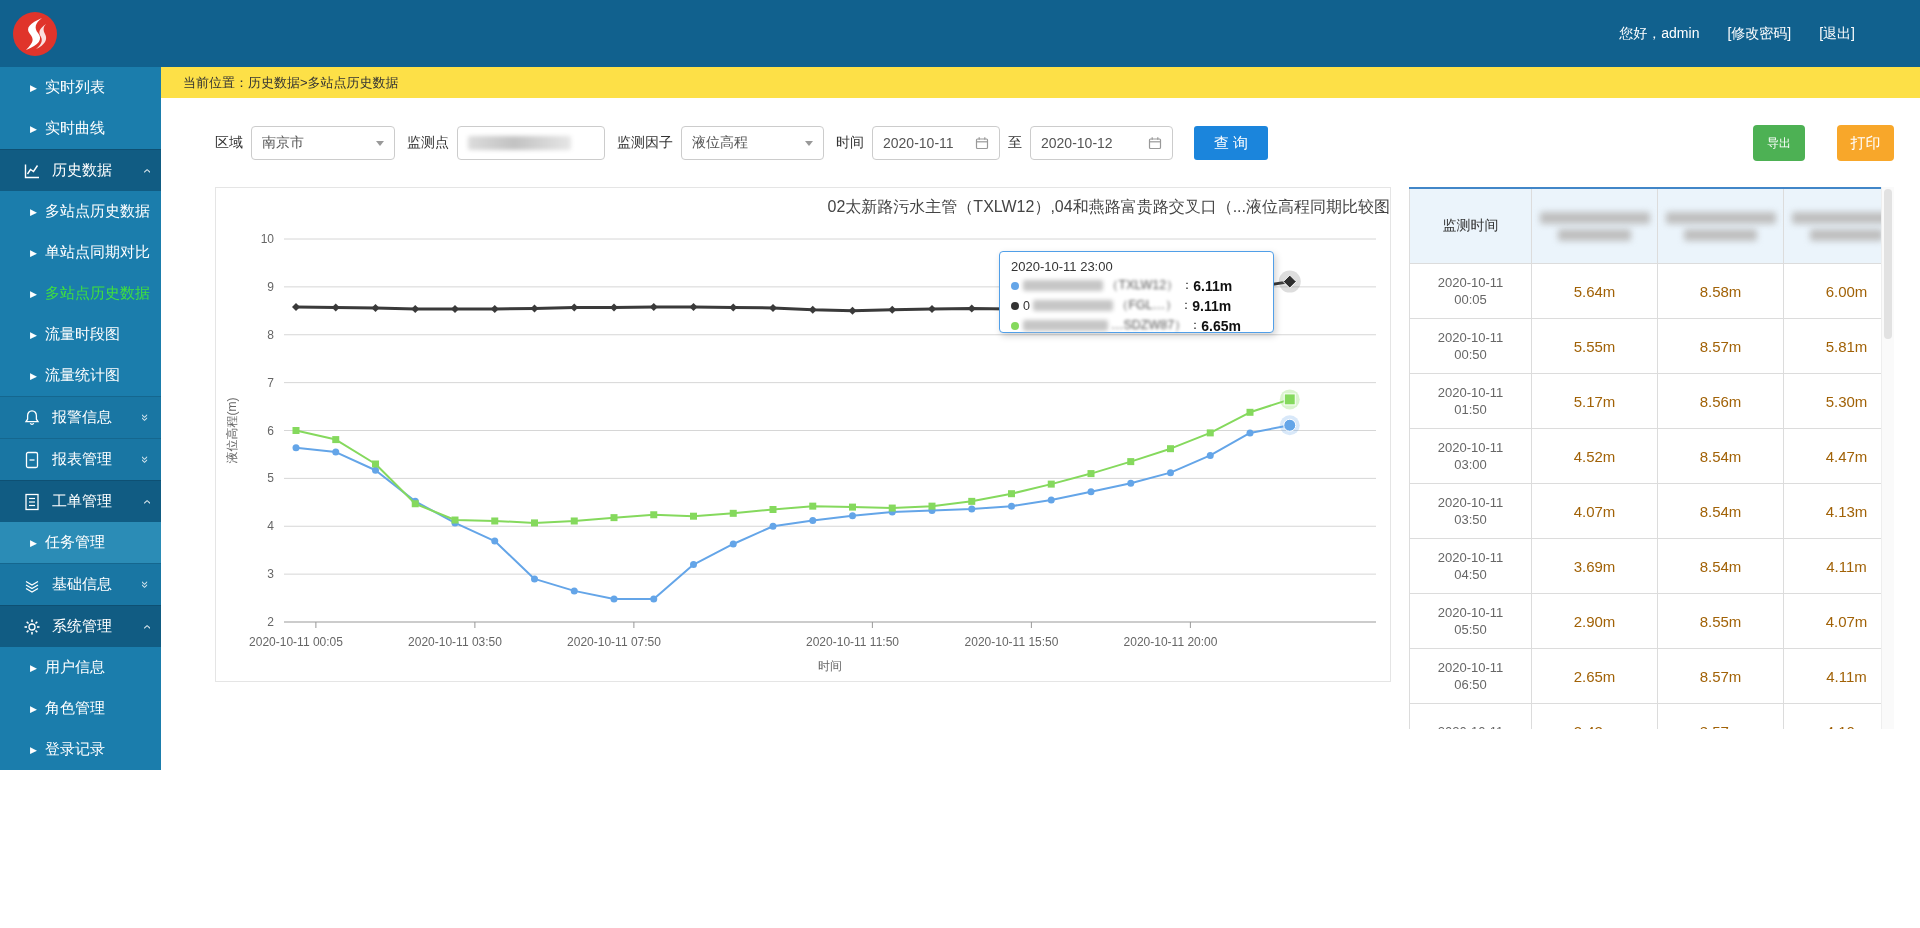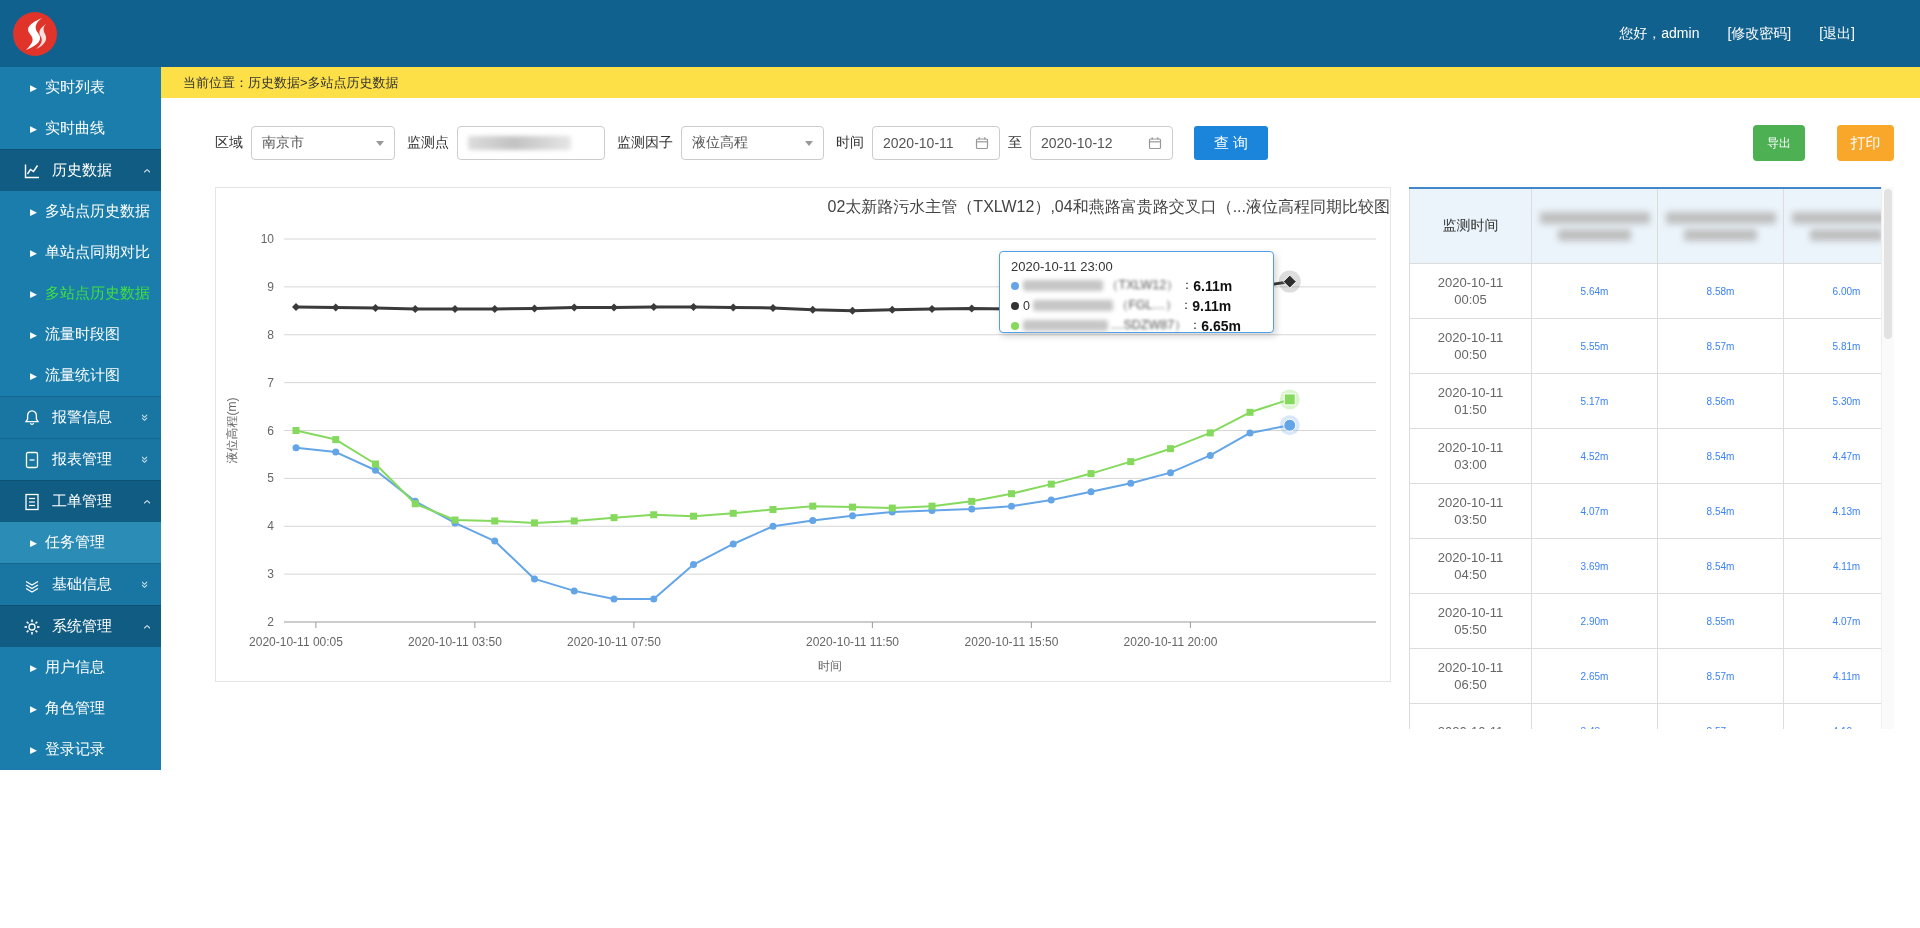--- a/index.html
+++ b/index.html
@@ -62,21 +62,21 @@
   .tt-blob{height:11px;background:#C6C6C6;border-radius:2px;filter:blur(2px);margin-right:3px;flex:none;}
   .tt-frag{filter:blur(1.5px);color:#555;margin-right:2px;}
   .tt-val{font-weight:bold;color:#111;font-size:14px;}
 
   
   .twrap{position:relative;margin-left:18px;height:542px;overflow:hidden;flex:1;}
   table{border-collapse:collapse;width:496px;table-layout:fixed;}
   th,td{border:1px solid #DCDCDC;text-align:center;padding:0;}
   thead tr{border-top:2px solid #4186C8;}
   th{height:74px;background:#EBF4FB;font-weight:normal;font-size:14px;color:#333;}
-  td{height:54px;font-size:10px;color:#3b82f6;background:#fff;}
+  td{height:54px;font-size:15px;color:#a16207;background:#fff;}
   td.time{font-size:13px;color:#666;line-height:17px;}
   .hblob{height:12px;background:#BFBFBF;border-radius:2px;filter:blur(3px);margin:5px auto;}
   .sbar{position:absolute;right:0;top:0;width:12px;height:542px;background:#FAFAFA;border-left:1px solid #EEE;}
   .sthumb{position:absolute;left:2px;top:2px;width:8px;height:150px;background:#E2E2E2;border-radius:4px;}
 </style>
 </head>
 <body>
 
 <div class="app">
 

